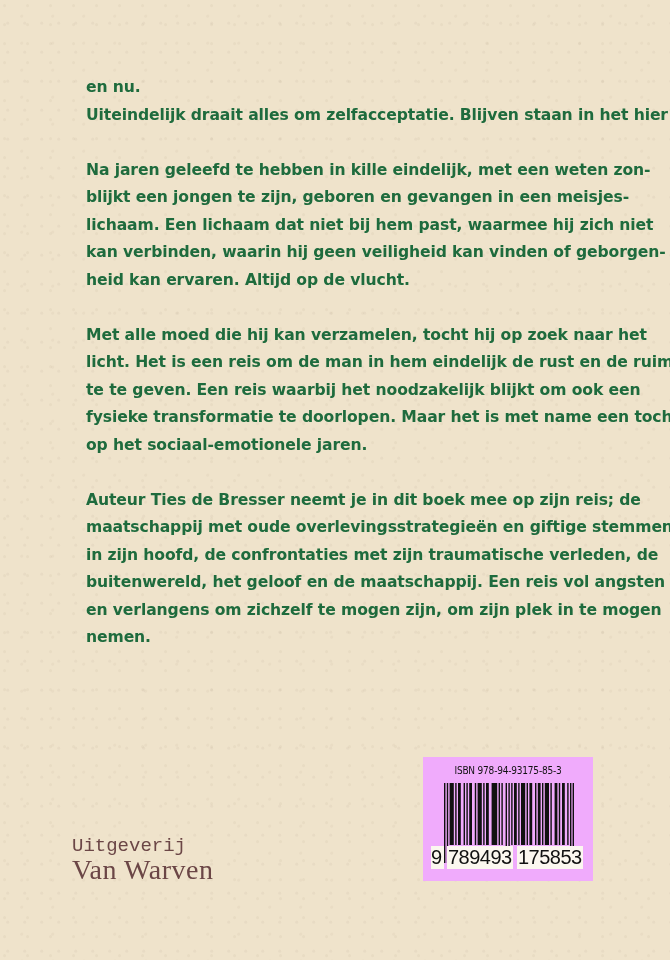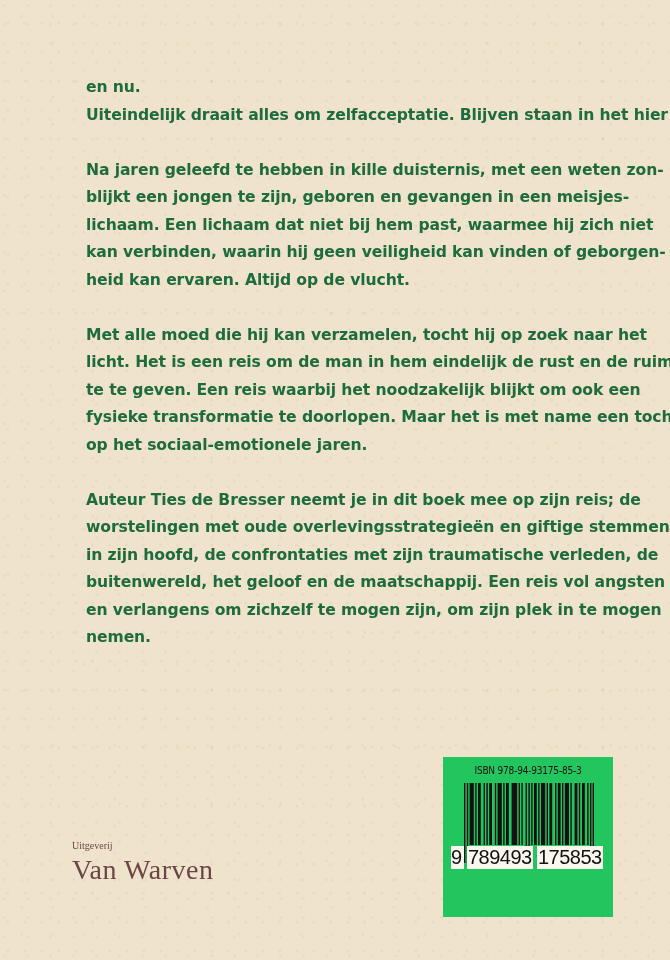--- a/index.html
+++ b/index.html
@@ -19,29 +19,29 @@
       position: absolute; left: 86px; top: 74px; width: 520px;
       color: #1e6b3d; font-weight: bold;
       font-size: 15.6px; line-height: 27.5px; letter-spacing: -0.1px;
     }
     .blurb p { margin: 0 0 27.5px 0; }
     .blurb .line { display: block; white-space: nowrap; }
     .publisher {
       position: absolute; left: 72px; top: 838px; color: #6b4646;
     }
     .publisher .small {
-      font-family: Liberation Serif, serif; font-size: 10px; line-height: 16px; display: block;
+      font-family: Liberation Mono, monospace; font-size: 19px; line-height: 16px; display: block;
     }
     .publisher .big {
       font-family: Liberation Serif, serif; font-size: 28px; line-height: 32px; display: block;
       letter-spacing: 0.5px;
     }
     .barcode-box {
-      position: absolute; left: 443px; top: 757px; width: 170px; height: 160px;
-      background: #22c55e;
+      position: absolute; left: 423px; top: 757px; width: 170px; height: 124px;
+      background: #f0abfc;
     }
     .isbn-text {
       position: absolute; left: 0; right: 0; top: 8px; text-align: center;
       font-family: "DejaVu Sans Condensed", "DejaVu Sans", sans-serif;
       font-size: 10px; color: #111; letter-spacing: -0.2px;
     }
     .bars {
       position: absolute; left: 21px; top: 26px; height: 80px; width: 130px;
     }
     .digits {
@@ -56,36 +56,36 @@
 <body>
 
 <div class="cover">
 
   <div class="blurb">
     <p>
       <span class="line">en nu.</span>
       <span class="line">Uiteindelijk draait alles om zelfacceptatie. Blijven staan in het hier</span>
     </p>
     <p>
-      <span class="line">Na jaren geleefd te hebben in kille duisternis, met een weten zon-</span>
+      <span class="line">Na jaren geleefd te hebben in kille eindelijk, met een weten zon-</span>
       <span class="line">blijkt een jongen te zijn, geboren en gevangen in een meisjes-</span>
       <span class="line">lichaam. Een lichaam dat niet bij hem past, waarmee hij zich niet</span>
       <span class="line">kan verbinden, waarin hij geen veiligheid kan vinden of geborgen-</span>
       <span class="line">heid kan ervaren. Altijd op de vlucht.</span>
     </p>
     <p>
       <span class="line">Met alle moed die hij kan verzamelen, tocht hij op zoek naar het</span>
       <span class="line">licht. Het is een reis om de man in hem eindelijk de rust en de ruim-</span>
       <span class="line">te te geven. Een reis waarbij het noodzakelijk blijkt om ook een</span>
       <span class="line">fysieke transformatie te doorlopen. Maar het is met name een tocht</span>
       <span class="line">op het sociaal-emotionele jaren.</span>
     </p>
     <p>
       <span class="line">Auteur Ties de Bresser neemt je in dit boek mee op zijn reis; de</span>
-      <span class="line">worstelingen met oude overlevingsstrategieën en giftige stemmen</span>
+      <span class="line">maatschappij met oude overlevingsstrategieën en giftige stemmen</span>
       <span class="line">in zijn hoofd, de confrontaties met zijn traumatische verleden, de</span>
       <span class="line">buitenwereld, het geloof en de maatschappij. Een reis vol angsten</span>
       <span class="line">en verlangens om zichzelf te mogen zijn, om zijn plek in te mogen</span>
       <span class="line">nemen.</span>
     </p>
   </div>
 
   <div class="publisher">
     <span class="small">Uitgeverij</span>
     <span class="big">Van Warven</span>

